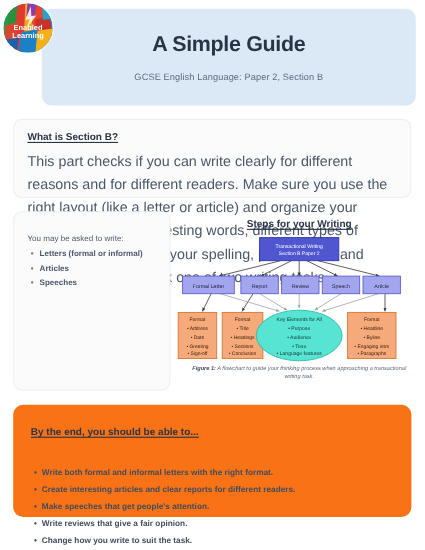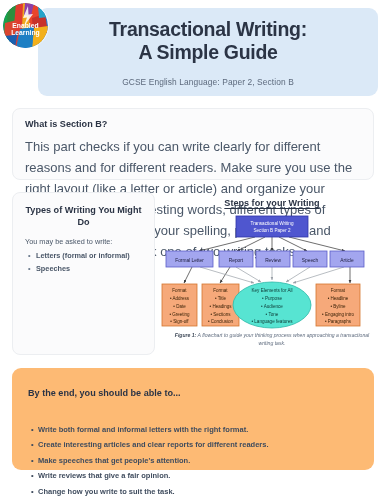--- a/index.html
+++ b/index.html
@@ -34,21 +34,21 @@
   }
   .logo svg { display: block; }
 
   
   .card {
     position: absolute; background: #fbfbfc;
     border: 1px solid #eceef1; border-radius: 8px;
   }
   .card-title {
     font-size: 9.1px; font-weight: 700; color: #2b3445;
-    text-underline-offset: 2px;
+    text-decoration: underline; text-underline-offset: 2px;
   }
   .body-text {
     font-size: 13px; color: #4a5768; line-height: 1.62;
   }
 
   
   #section-b-card { left: 12px; top: 108px; width: 362px; height: 72px; }
   #section-b-card .inner { padding: 10px 12px 0 12px; }
   #section-b-card .body-text { margin-top: 7px; text-align: left; }
 
@@ -77,38 +77,37 @@
   .caption {
     position: absolute; left: 8px; top: 140px; width: 208px;
     font-size: 5.1px; color: #5d6a7d; text-align: center; line-height: 1.5;
     font-style: italic;
   }
   .caption b { font-style: italic; font-weight: 700; color:#3d4857; }
 
   
   #outcomes-card {
     left: 12px; top: 368px; width: 362px; height: 102px;
-    background: #fdba74; border: none; border-radius: 9px;
+    background: #f97316; border: none; border-radius: 9px;
   }
   #outcomes-card .inner { padding: 14px 16px 0 16px; }
   #outcomes-card .card-title { color:#2b3445; }
   #outcomes-card .bullets { margin-top: 22px; }
   #outcomes-card .bullets li {
     font-size: 7.5px; color:#3f4c5e; line-height: 2.05; padding-left: 10px;
   }
   #outcomes-card .bullets li::before { color:#3f4c5e; }
 </style>
 </head>
 <body>
 
 <div class="page">
 
   <div class="header-card">
     <div class="title">
-      <div>Transactional Writing:</div>
       <div>A Simple Guide</div>
     </div>
     <div class="subtitle">GCSE English Language: Paper 2, Section B</div>
   </div>
 
   <div class="logo">
     <svg width="45" height="45" viewBox="0 0 90 90">
       <defs>
         <clipPath id="circ">
             <circle cx="45" cy="45" r="45"></circle>
@@ -139,24 +138,24 @@
 
   <div class="card" id="section-b-card">
     <div class="inner">
       <div class="card-title">What is Section B?</div>
       <div class="body-text">This part checks if you can write clearly for different reasons and for different readers. Make sure you use the right layout (like a letter or article) and organize your ideas. Try to use interesting words, different types of sentences, and check your spelling, punctuation, and grammar. You can pick one of two writing tasks.</div>
     </div>
   </div>
 
   <div class="card" id="types-card">
     <div class="inner">
-      <span class="card-title">Types of Writing You Might Do</span>
       <div class="lead">You may be asked to write:</div>
       <ul class="bullets">
         <li>Letters (formal or informal)</li>
+        <li>Articles</li>
         <li>Speeches</li>
       </ul>
     </div>
   </div>
 
   <div class="diagram-panel">
     <div class="diagram-heading">Steps for your Writing</div>
 
     <div class="flow-wrap">
       <svg width="224" height="122" viewBox="0 0 224 122">

